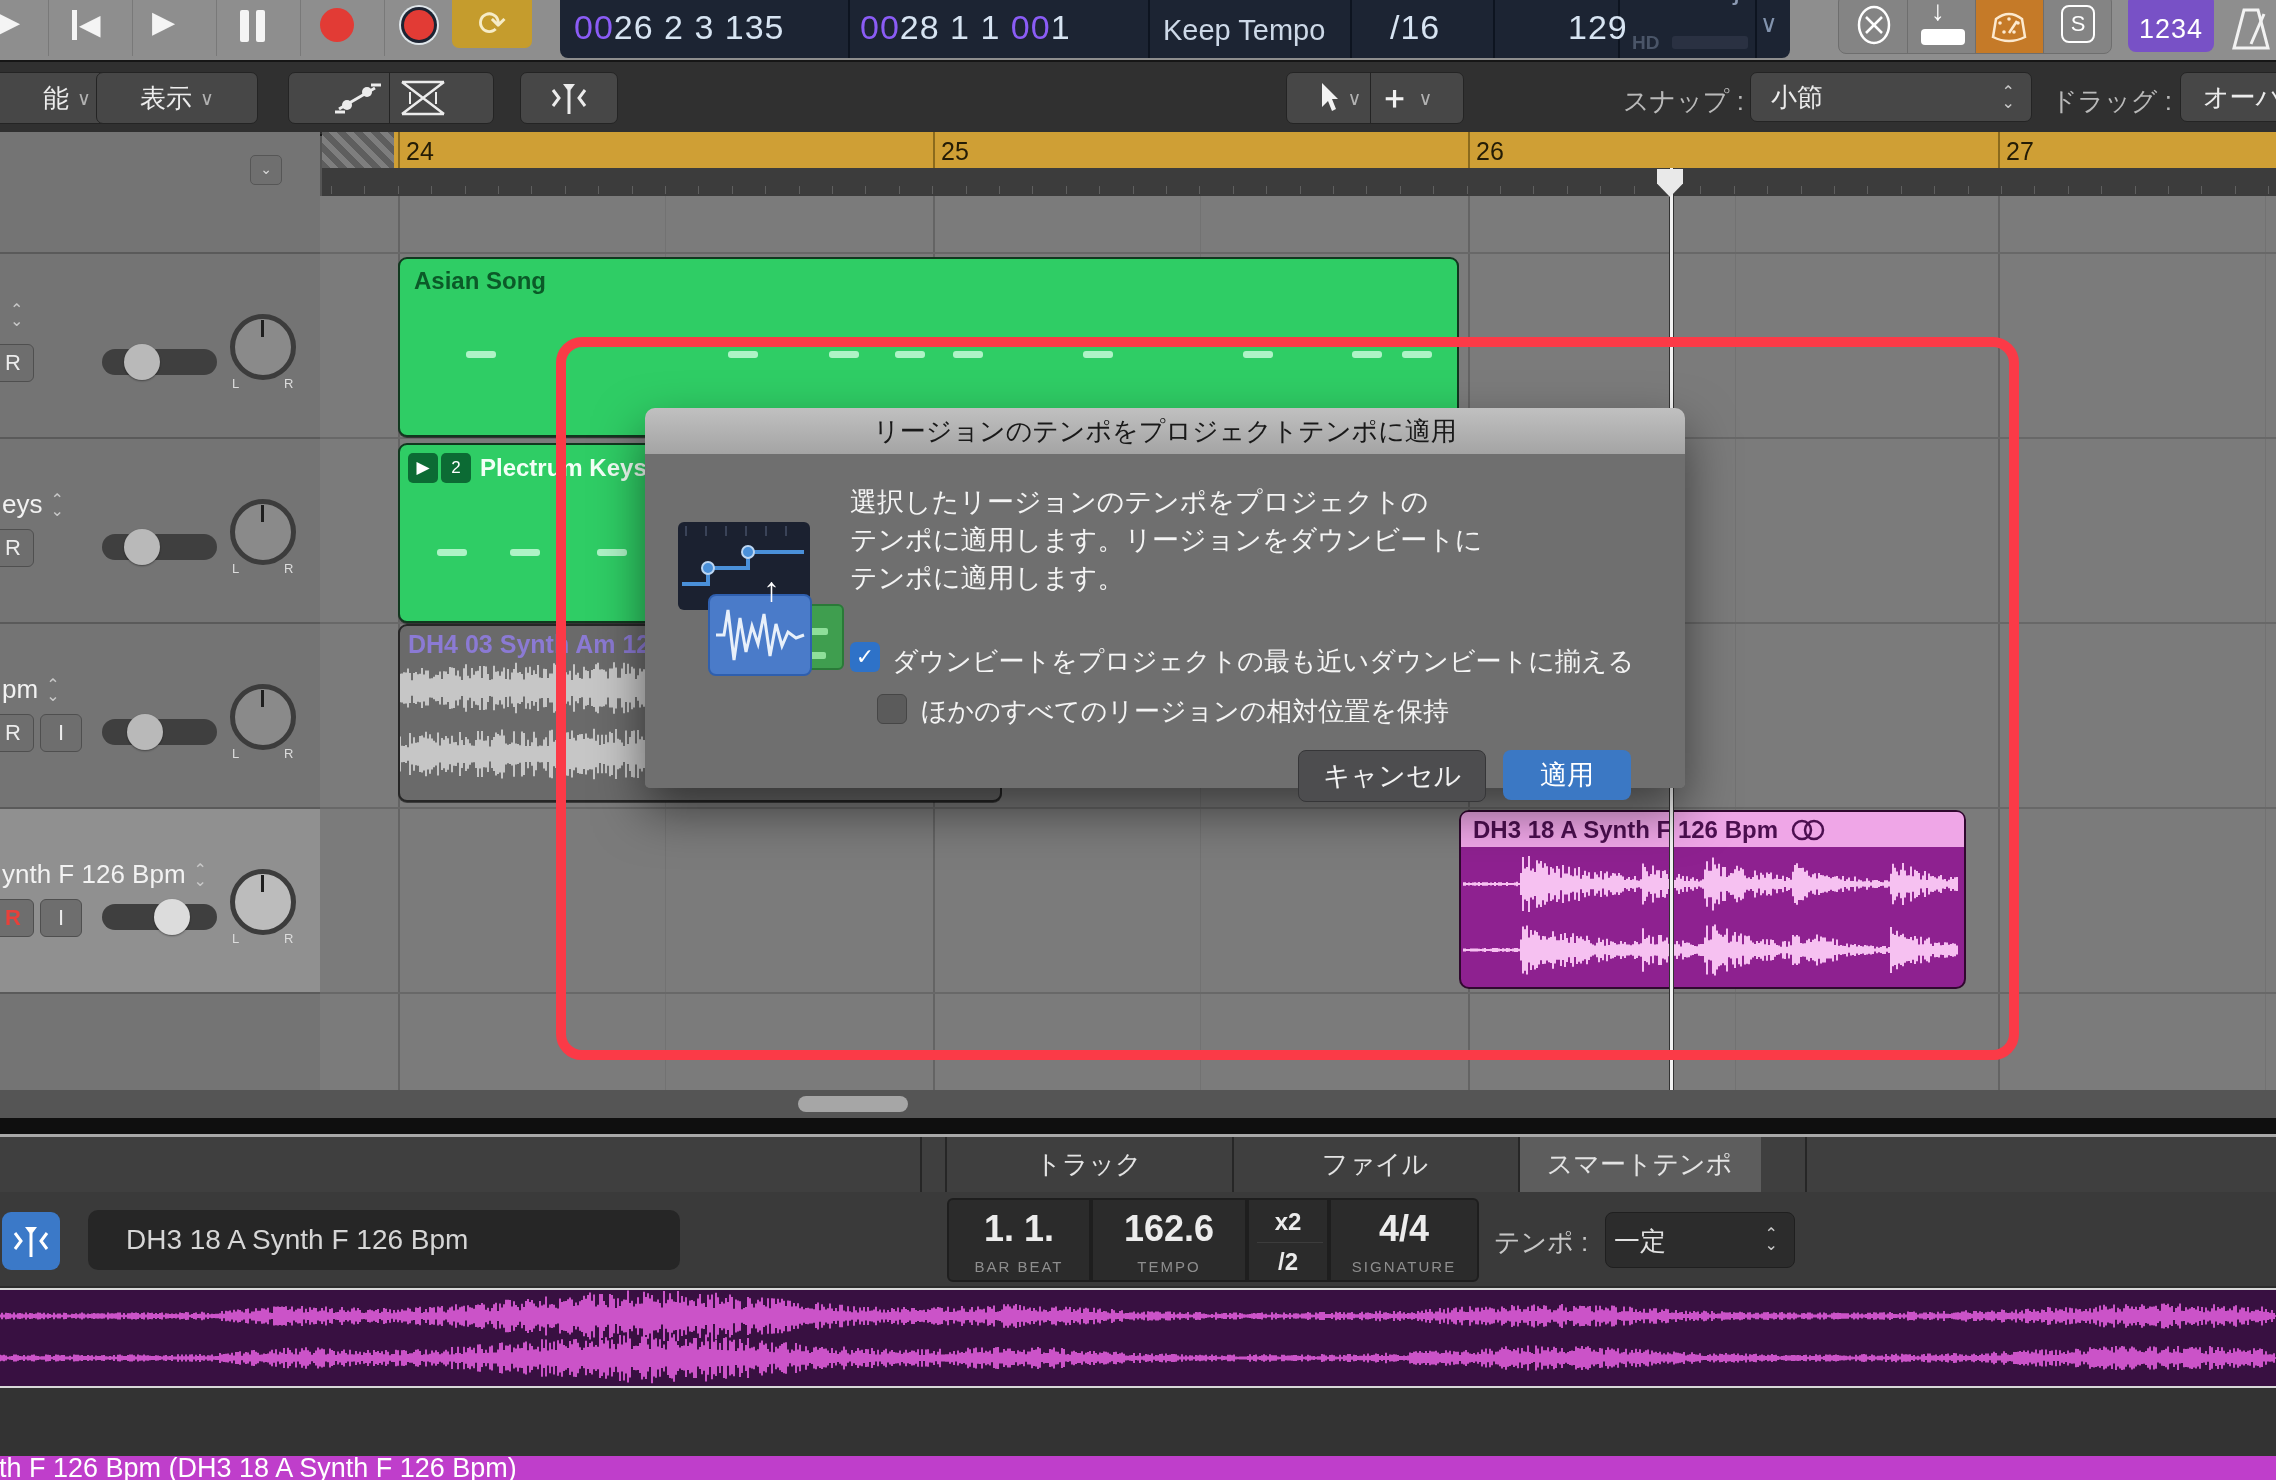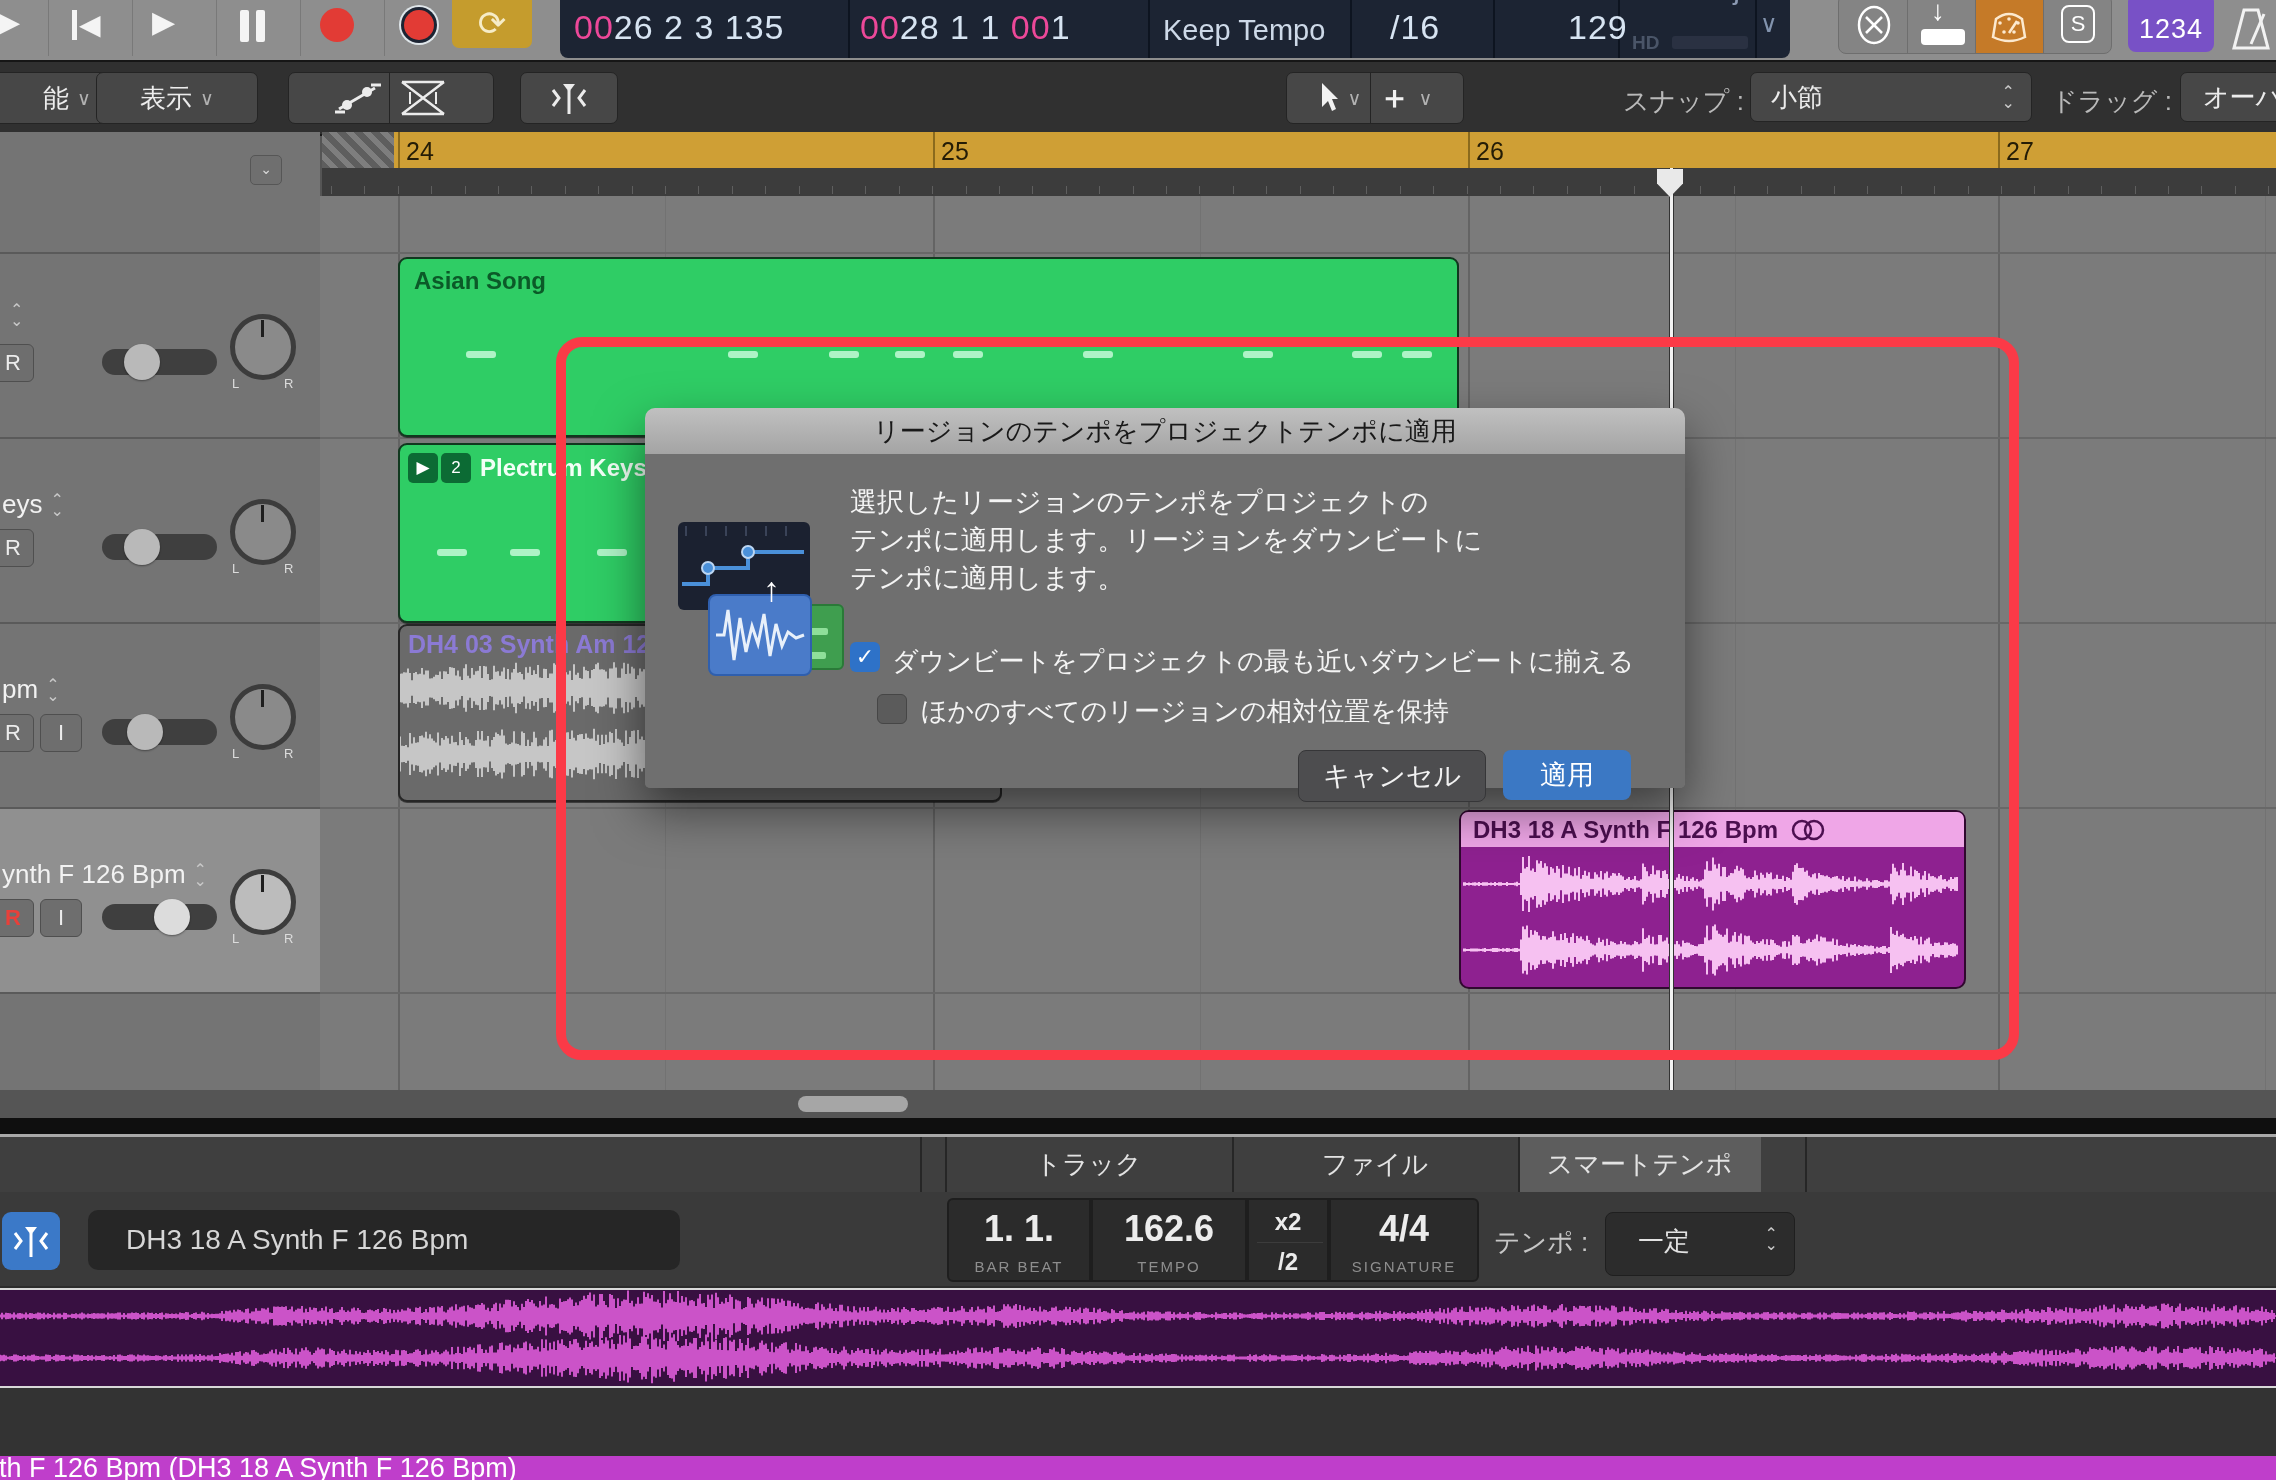--- a/index.html
+++ b/index.html
@@ -13,21 +13,21 @@
   .pausebar{width:9px;height:32px;background:#f4f4f4;border-radius:2px;top:10px;}
   .reccirc{width:34px;height:34px;border-radius:50%;background:#e23b35;top:8px;}
   #cyclebtn{left:452px;top:-10px;width:80px;height:58px;background:#c59c2d;border-radius:7px;
             color:#f6ecc8;font-size:34px;text-align:center;line-height:66px;}
   
   #lcd{left:560px;top:-30px;width:1230px;height:88px;background:#1c2433;border-radius:8px;overflow:hidden;
        color:#d7e4f2;}
   .lcddiv{top:0;width:2px;height:88px;background:#0d1420;}
   .lcdrow1{top:2px;font-size:30px;color:#8b99b2;white-space:nowrap;}
   .lcdrow2{top:38px;font-size:34px;white-space:nowrap;letter-spacing:1px;}
-  .dim{color:#ec4899;}
+  .dim{color:#8b5cf6;}
   #lcdbar{left:1112px;top:66px;width:76px;height:13px;background:#2a3142;border-radius:3px;}
   
   #modegrp{left:1838px;top:-6px;width:272px;height:58px;background:#848484;border:1px solid #6e6e6e;border-radius:8px;}
   .mdiv{top:0;width:1px;height:58px;background:#6e6e6e;}
   #tunercell{left:136px;top:0;width:68px;height:58px;background:#c57a28;}
   #solobox{width:30px;height:34px;border:2px solid #fff;border-radius:8px;color:#fff;font-size:22px;
            text-align:center;line-height:34px;}
   #countin{left:2128px;top:-6px;width:86px;height:58px;background:#7851c6;border-radius:8px;
            color:#fff;font-size:27px;text-align:center;line-height:70px;letter-spacing:1px;}
   
@@ -118,22 +118,22 @@
   .tabdiv{position:absolute;top:0;width:2px;height:55px;background:#262626;}
   #ctrlrow{left:0;top:1192px;width:2276px;height:94px;background:#3a3a3a;border-bottom:4px solid #2c2c2c;}
   #catch2{left:2px;top:1212px;width:58px;height:58px;background:#3b79c8;border-radius:9px;}
   #namefield{left:88px;top:1210px;width:592px;height:60px;background:#262626;border-radius:10px;
              color:#d6d6d6;font-size:28px;line-height:60px;padding-left:38px;box-sizing:border-box;}
   .seg{position:absolute;top:1198px;height:84px;background:#2b2b2b;border:2px solid #1e1e1e;box-sizing:border-box;}
   .segbig{width:100%;text-align:center;color:#ececec;font-size:36px;font-weight:bold;top:8px;position:absolute;}
   .seglbl{width:100%;text-align:center;color:#8e8e8e;font-size:15px;letter-spacing:2px;top:58px;position:absolute;}
   .segsm{width:100%;text-align:center;color:#ececec;font-size:24px;font-weight:bold;position:absolute;}
   #tempolbl{left:1494px;top:1225px;color:#c6c6c6;font-size:26px;}
-  #tempodd{left:1605px;top:1212px;width:190px;height:64px;background:#2c2c2c;border:1px solid #1f1f1f;
-           border-radius:8px;color:#e2e2e2;font-size:26px;line-height:56px;padding-left:32px;box-sizing:border-box;}
+  #tempodd{left:1605px;top:1212px;width:190px;height:56px;background:#2c2c2c;border:1px solid #1f1f1f;
+           border-radius:8px;color:#e2e2e2;font-size:26px;line-height:56px;padding-left:8px;box-sizing:border-box;}
   #stripTopline{left:0;top:1288px;width:2276px;height:2px;background:#d8d8d8;}
   #wavestrip{left:0;top:1290px;width:2276px;height:96px;background:#381041;}
   #stripBotline{left:0;top:1386px;width:2276px;height:2px;background:#d8d8d8;}
   #belowstrip{left:0;top:1388px;width:2276px;height:68px;background:#333;}
   #footer{left:0;top:1456px;width:2276px;height:24px;background:#bf3ecb;overflow:hidden;}
   #footertext{left:-16px;top:-3px;color:#fff;font-size:27px;white-space:nowrap;}
   svg{display:block;}
 </style>
 </head>
 <body>

